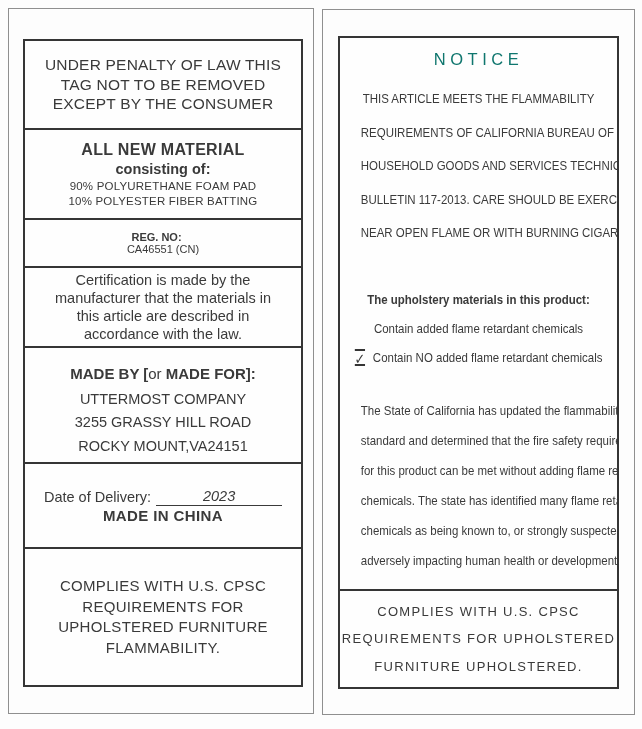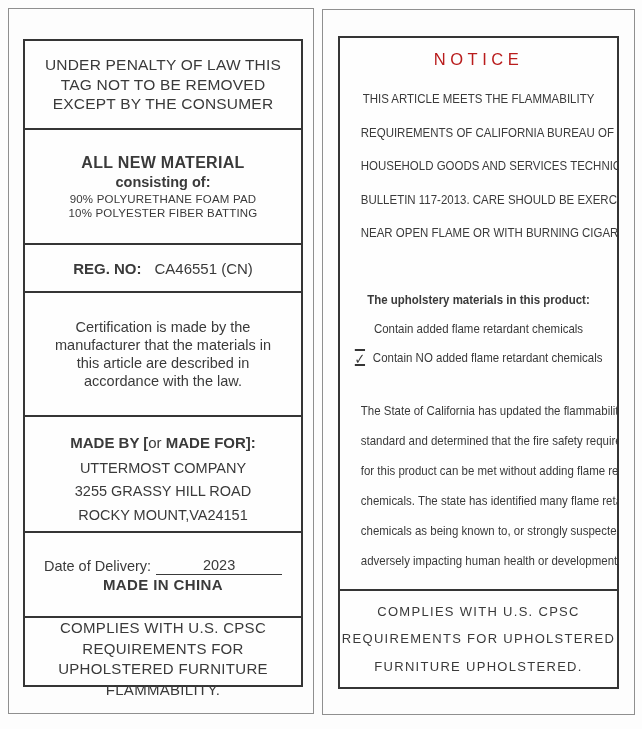--- a/index.html
+++ b/index.html
@@ -37,51 +37,52 @@
     justify-content: center;
     text-align: center;
     border-bottom: 2px solid #353535;
     flex: 0 0 auto;
     width: 100%;
   }
   .sec.last { border-bottom: none; flex: 1 1 auto; }
 
   
   #sec-penalty  { height: 89px;  font-size: 15.5px; line-height: 19.5px; letter-spacing: 0.2px; }
-  #sec-material { height: 115px; }
+  #sec-material { height: 90px; }
   #sec-material .mat-title    { font-weight: bold; font-size: 16px;   line-height: 20px; letter-spacing: 0.3px; }
   #sec-material .mat-subtitle { font-weight: bold; font-size: 14.5px; line-height: 19px; }
   #sec-material .mat-line     { font-size: 11.5px; line-height: 14.5px; letter-spacing: 0.2px; }
-  #sec-reg { height: 48px; font-size: 15px; flex-direction: row; }
+  #sec-reg { height: 48px; font-size: 11px; flex-direction: column; }
   #sec-reg .reg-label { font-weight: bold; margin-right: 13px; }
-  #sec-cert   { height: 124px; font-size: 14.5px; line-height: 18px; }
+  #sec-cert   { height: 80px; font-size: 14.5px; line-height: 18px; }
   #sec-madeby { height: 116px; }
   #sec-madeby .mb-heading { font-weight: bold; font-size: 15px; line-height: 19px; margin-bottom: 5px; margin-top: 12px; }
   #sec-madeby .mb-or { font-weight: normal; }
   #sec-madeby .mb-line { font-size: 14.5px; line-height: 23.5px; }
   #sec-delivery { height: 85px; font-size: 14.5px; }
   #sec-delivery .date-row { display: flex; align-items: center; justify-content: center; }
   #sec-delivery .fill-line {
     display: inline-block; min-width: 126px; margin-left: 5px;
     border-bottom: 1.5px solid #3a3a3a; padding: 0 4px 1px;
     text-align: center;
+    font-style: italic;
   }
   #sec-delivery .origin { font-weight: bold; font-size: 15px; margin-top: 1px; letter-spacing: 0.4px; }
   #sec-cpsc { font-size: 15px; line-height: 20.5px; letter-spacing: 0.3px; }
 
   
   #sec-notice {
     flex: 0 0 553px;
     display: block;
     text-align: center;
     border-bottom: 2.5px solid #353535;
     padding-top: 10px;
     overflow: hidden;
   }
-  .notice-title { font-size: 16.5px; line-height: 22px; letter-spacing: 4.5px; font-weight: 500; color: #b91c1c; }
+  .notice-title { font-size: 16.5px; line-height: 22px; letter-spacing: 4.5px; font-weight: 500; color: #0f766e; }
   .cond { white-space: nowrap; transform: scaleX(0.85); transform-origin: 50% 50%; }
   .notice-par { margin-top: 12px; }
   .notice-par p { font-size: 13.5px; line-height: 33.5px; }
   .uph-block { margin-top: 35px; }
   .uph-block p { font-size: 13.5px; line-height: 29px; }
   .uph-heading { font-weight: bold; }
   .check-row { display: flex; align-items: center; justify-content: center; }
   .check-box {
     display: inline-block;
     width: 27px; height: 17px; line-height: 16px;

